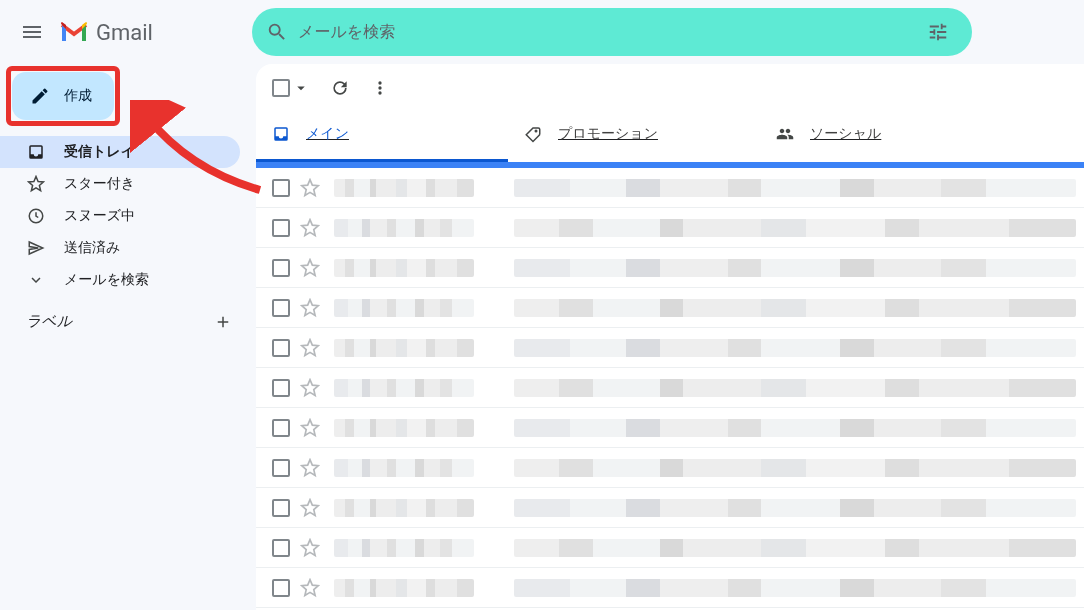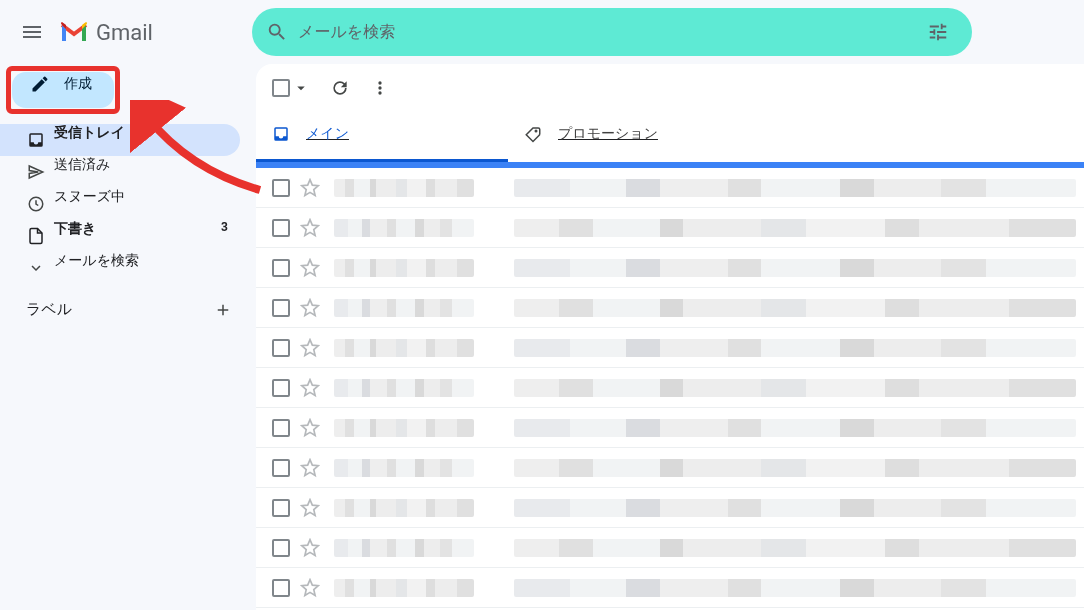--- a/index.html
+++ b/index.html
@@ -10,29 +10,29 @@
   .logo-wrap { display: flex; align-items: center; gap: 8px; padding-left: 4px; width: 196px; }
   .logo-text { font-size: 22px; color: #5f6368; font-weight: 400; }
   .search-bar { flex: 1; max-width: 720px; height: 48px; background: #5eead4; border-radius: 24px; display: flex; align-items: center; padding: 0 14px; }
   .search-bar input { border: none; background: transparent; outline: none; font-size: 16px; color: #5f6368; flex: 1; padding-left: 10px; }
   .search-bar input::placeholder { color: #5f6368; }
   .tune-btn { width: 40px; height: 40px; display:flex; align-items:center; justify-content:center; }
 
   .body-wrap { display: flex; height: calc(100% - 64px); }
   .sidebar { width: 256px; padding: 8px 0 0 0; position: relative; }
   .compose-wrap { margin: 0 0 16px 12px; position: relative; display: inline-block; }
-  .compose-btn { display: flex; align-items: center; gap: 14px; background: #c2e7ff; border: none; border-radius: 14px; padding: 2px 22px 14px 18px; font-size: 14px; color: #001d35; cursor: pointer; font-family: inherit; }
+  .compose-btn { display: flex; align-items: center; gap: 14px; background: #c2e7ff; border: none; border-radius: 14px; padding: 14px 22px 14px 18px; font-size: 14px; color: #001d35; cursor: pointer; font-family: inherit; }
   .compose-hl { position: absolute; top: -6px; left: -6px; right: -6px; bottom: -6px; border: 5px solid #e8322d; border-radius: 6px; pointer-events: none; }
   .nav { list-style: none; }
-  .nav li { display: flex; height: 32px; padding: 0 12px 0 26px; border-radius: 0 16px 16px 0; margin-right: 16px; cursor: pointer; font-size: 14px; color: #202124; gap: 8px; }
+  .nav li { display: flex; align-items: center; height: 32px; padding: 0 12px 0 26px; border-radius: 0 16px 16px 0; margin-right: 16px; cursor: pointer; font-size: 14px; color: #202124; gap: 18px; }
   .nav li.active { background: #d3e3fd; font-weight: 700; }
   .nav li.bold { font-weight: 700; }
   .nav li .count { margin-left: auto; font-size: 12px; }
   .nav li .nav-icon { width: 20px; display:flex; align-items:center; justify-content:center; }
-  .labels-head { display:flex; align-items:center; justify-content:space-between; padding: 16px 24px 0 26px; font-size: 15px; color:#202124; }
+  .labels-head { display:flex; align-items:center; justify-content:space-between; padding: 16px 24px 0 26px; font-size: 15px; color:#202124;font-style:italic; }
 
   .main { flex: 1; background: #fff; border-radius: 16px 0 0 0; margin-top: 0; overflow: hidden; display: flex; flex-direction: column; }
   .toolbar { display: flex; align-items: center; gap: 20px; padding: 14px 16px 10px 16px; }
   .cb-group { display:flex; align-items:center; gap:2px; }
   .tabs { display: flex; border-bottom: 6px solid #3b82f6; text-decoration: underline; }
   .tab { flex: 1; max-width: 252px; display: flex; align-items: center; gap: 16px; padding: 0 16px; height: 54px; font-size: 14px; color: #404040; cursor: pointer; border-bottom: 3px solid transparent; }
   .tab.active { color: #0b57d0; border-bottom-color: #0b57d0; }
   .mail-list { flex: 1; overflow: auto; }
   .mail-row { display: flex; align-items: center; height: 40px; padding: 0 8px 0 16px; border-bottom: 1px solid #eceff1; gap: 10px; cursor: pointer; }
   .checkbox { width: 18px; height: 18px; border: 2px solid #80868b; border-radius: 2px; background:#fff; }
@@ -98,43 +98,41 @@
           <span class="nav-icon">
             <svg width="18" height="18" viewBox="0 0 24 24" fill="#202124">
               <path d="M19 3H5a2 2 0 00-2 2v14a2 2 0 002 2h14a2 2 0 002-2V5a2 2 0 00-2-2zm0 12h-4a3 3 0 01-6 0H5V5h14v10z"></path>
             </svg>
           </span>
           <span>受信トレイ</span>
         </li>
         <li>
           <span class="nav-icon">
             <svg width="18" height="18" viewBox="0 0 24 24" fill="none" stroke="#444746" stroke-width="2">
-              <path d="M3 20l18-8L3 4v6l12 2-12 2v6z"></path>
-            </svg>
-          </span>
-          <span>送信済み</span>
+              <path d="M12 17.27L18.18 21l-1.64-7.03L22 9.24l-7.19-.61L12 2 9.19 8.63 2 9.24l5.46 4.73L5.82 21z"></path>
+            </svg>
+          </span>
+          <span>スター付き</span>
         </li>
         <li>
           <span class="nav-icon">
             <svg width="18" height="18" viewBox="0 0 24 24" fill="none" stroke="#444746" stroke-width="2">
               <circle cx="12" cy="12" r="9"></circle>
               <path d="M12 7v5l3 2"></path>
             </svg>
           </span>
           <span>スヌーズ中</span>
         </li>
-        <li class="bold">
-          <span class="nav-icon">
-            <svg width="18" height="18" viewBox="0 0 24 24" fill="none" stroke="#202124" stroke-width="2">
-              <path d="M14 2H6a2 2 0 00-2 2v16a2 2 0 002 2h12a2 2 0 002-2V8l-6-6z"></path>
-              <path d="M14 2v6h6"></path>
-            </svg>
-          </span>
-          <span>下書き</span>
-          <span class="count">3</span>
+        <li>
+          <span class="nav-icon">
+            <svg width="18" height="18" viewBox="0 0 24 24" fill="none" stroke="#444746" stroke-width="2">
+              <path d="M3 20l18-8L3 4v6l12 2-12 2v6z"></path>
+            </svg>
+          </span>
+          <span>送信済み</span>
         </li>
         <li>
           <span class="nav-icon">
             <svg width="18" height="18" viewBox="0 0 24 24" fill="#444746">
               <path d="M16.59 8.59L12 13.17 7.41 8.59 6 10l6 6 6-6z"></path>
             </svg>
           </span>
           <span>メールを検索</span>
         </li>
       </ul>
@@ -179,20 +177,28 @@
           <span>メイン</span>
         </div>
         <div class="tab">
           <span style="color:#444746">
             <svg width="18" height="18" viewBox="0 0 24 24" fill="none" stroke="currentColor" stroke-width="2">
               <path d="M20.59 13.41L12 22l-9-9 9-9h7a2 2 0 012 2v5.41z"></path>
               <circle cx="16" cy="8" r="1" fill="currentColor"></circle>
             </svg>
           </span>
           <span>プロモーション</span>
+        </div>
+        <div class="tab">
+          <span style="color:#444746">
+            <svg width="18" height="18" viewBox="0 0 24 24" fill="currentColor">
+              <path d="M16 11c1.66 0 3-1.34 3-3s-1.34-3-3-3-3 1.34-3 3 1.34 3 3 3zm-8 0c1.66 0 3-1.34 3-3S9.66 5 8 5 5 6.34 5 8s1.34 3 3 3zm0 2c-2.33 0-7 1.17-7 3.5V19h14v-2.5C15 14.17 10.33 13 8 13zm8 0c-.29 0-.62.02-.97.05 1.16.84 1.97 1.97 1.97 3.45V19h6v-2.5c0-2.33-4.67-3.5-7-3.5z"></path>
+            </svg>
+          </span>
+          <span>ソーシャル</span>
         </div>
       </div>
 
     <div class="mail-list" id="mail-list">
         <div class="mail-row">
           <div class="checkbox"></div>
           <span class="star">
             <svg width="20" height="20" viewBox="0 0 24 24" fill="none" stroke="#b5b8bb" stroke-width="2">
               <path d="M12 17.27L18.18 21l-1.64-7.03L22 9.24l-7.19-.61L12 2 9.19 8.63 2 9.24l5.46 4.73L5.82 21z"></path>
             </svg>

